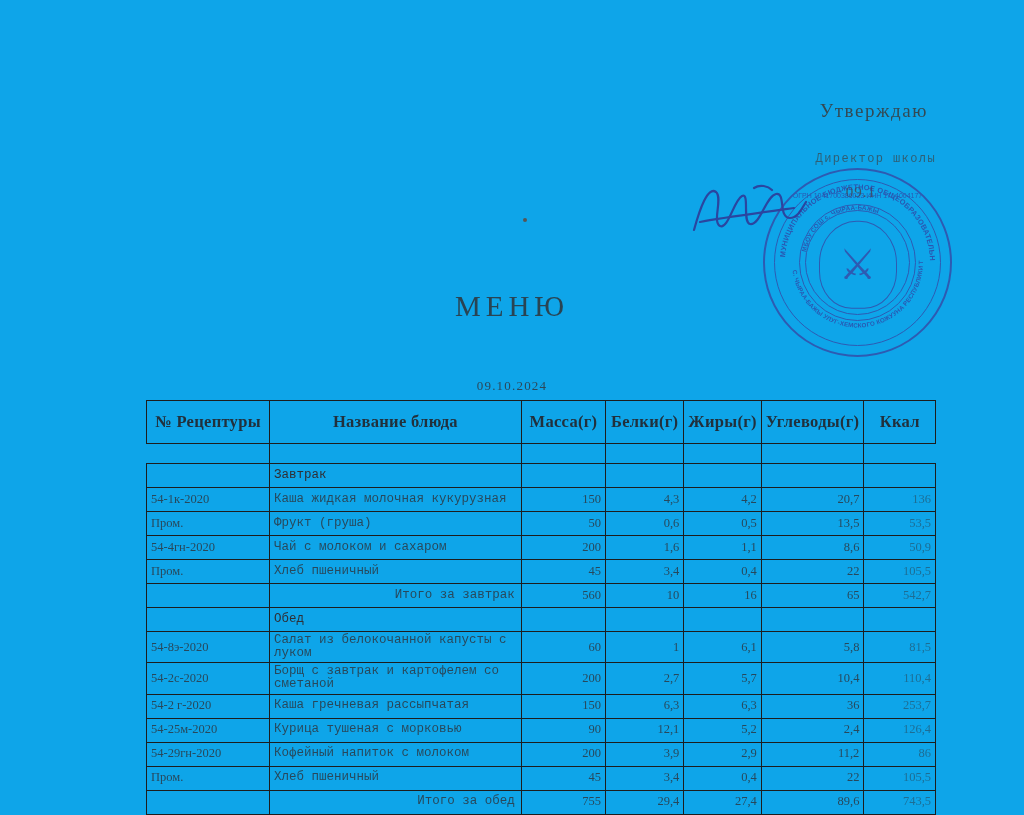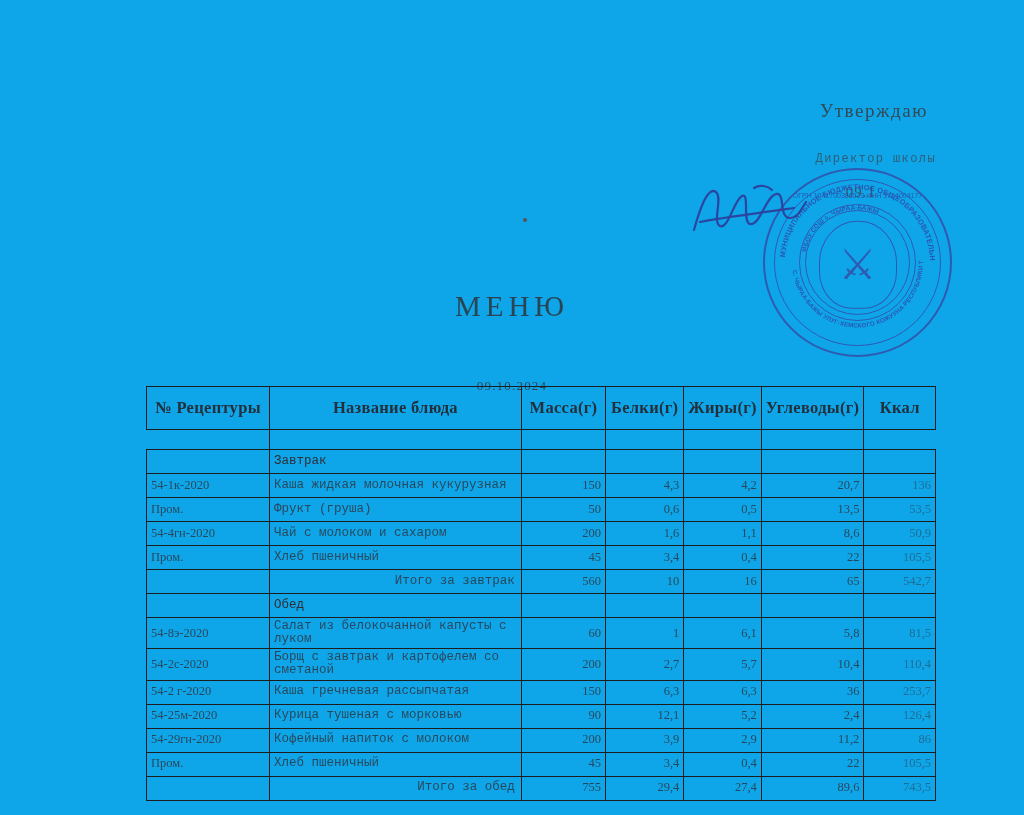--- a/index.html
+++ b/index.html
@@ -183,21 +183,21 @@
     letter-spacing: 1.2px;
     color: #33333a;
     opacity: 0.82;
     margin-top: 32px;
   }
 
   
   .menu-table-wrap {
     position: absolute;
     left: 146px;
-    top: 386px;
+    top: 400px;
     width: 790px;
   }
   table.menu {
     border-collapse: collapse;
     width: 790px;
     font-size: 12.5px;
     color: #2f2f35;
   }
   table.menu th,
   table.menu td {

